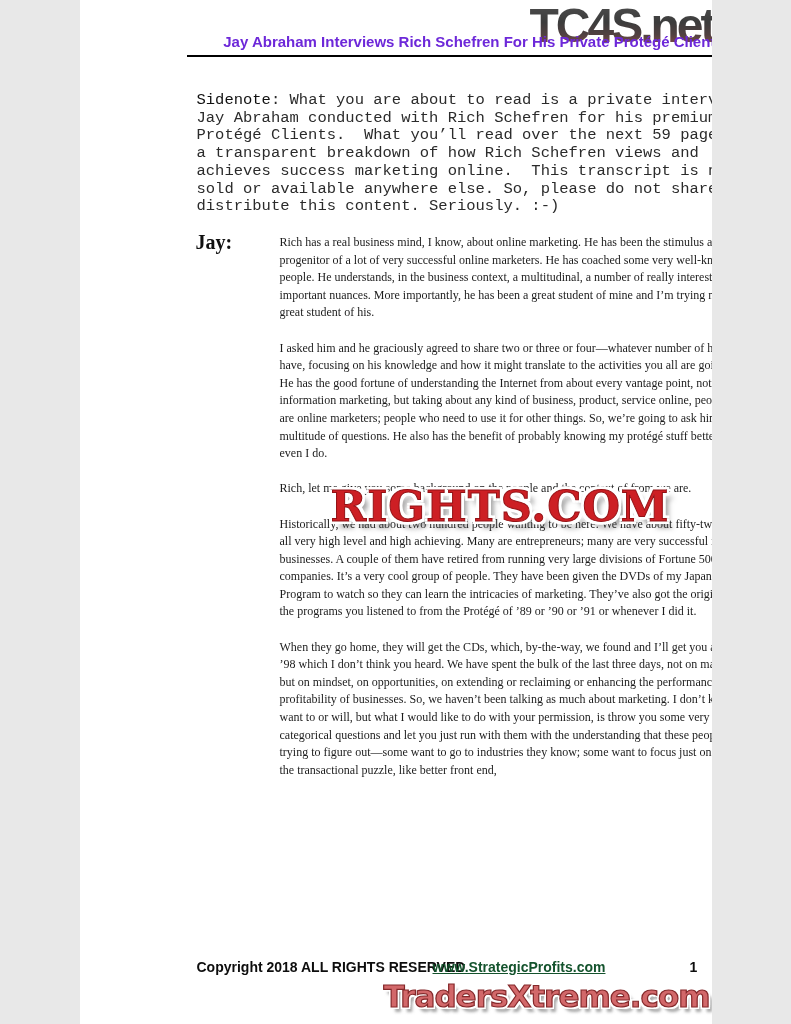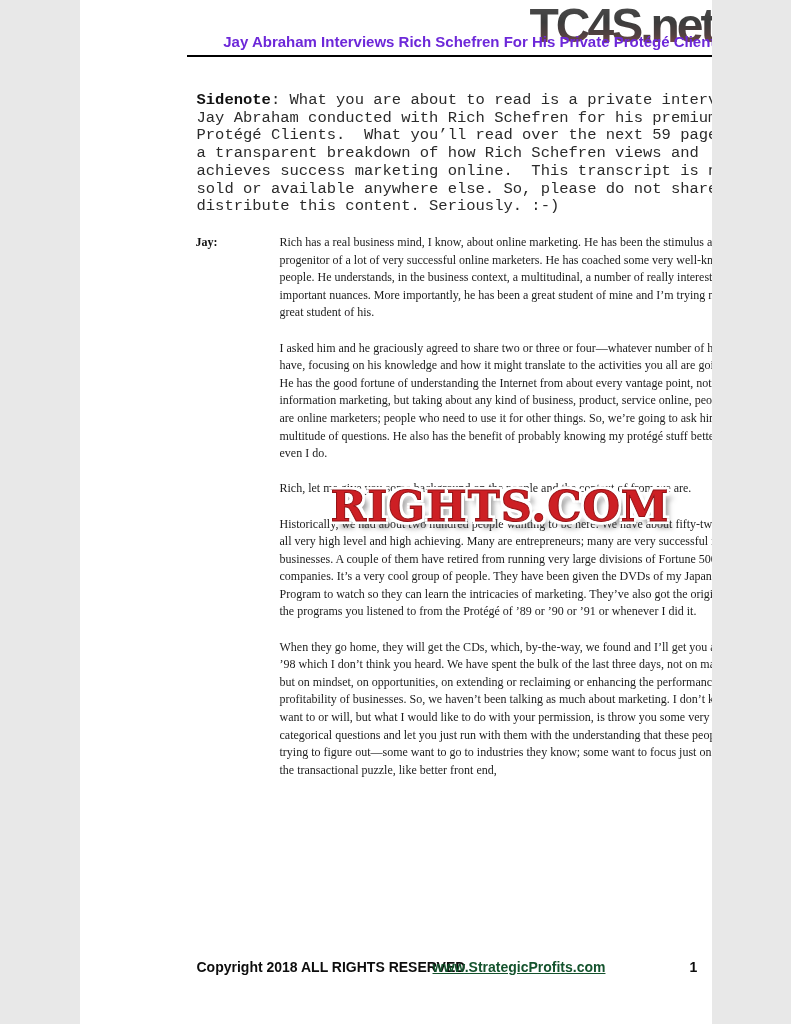--- a/index.html
+++ b/index.html
@@ -58,35 +58,35 @@
     position: absolute;
     top: 92px;
     left: 117px;
     width: 562px;
     font-family: "Liberation Mono", monospace;
     font-size: 15.5px;
     line-height: 17.7px;
     color: #2b2b2b;
     white-space: pre-wrap;
   }
-  .sidenote .label { font-weight: bold; color: #111; }
+  .sidenote .label { font-weight: normal; color: #111; }
 
   
   .dialogue {
     position: absolute;
     top: 234px;
     left: 116px;
     width: 571px;
   }
   .speaker {
     position: absolute;
     top: 0;
     left: 0;
     font-weight: bold;
-    font-size: 12px;
+    font-size: 20px;
     line-height: 17.6px;
     color: #111;
   }
   .paragraphs { margin-left: 84px; width: 487px; }
   .paragraphs p {
     font-size: 12px;
     line-height: 17.6px;
     margin-bottom: 17.6px;
     white-space: pre-wrap;
     color: #1c1c1c;
@@ -167,14 +167,15 @@
   </div>
 
   <div class="dlsub">RIGHTS.COM</div>
 
   <div class="footer">
     <span class="copyright">Copyright 2018 ALL RIGHTS RESERVED</span>
     <span class="url">www.StrategicProfits.com</span>
     <span class="pagenum">1</span>
   </div>
 
+  <div class="traders">TradersXtreme.com</div>
 
 </div>
 
 </body></html>

